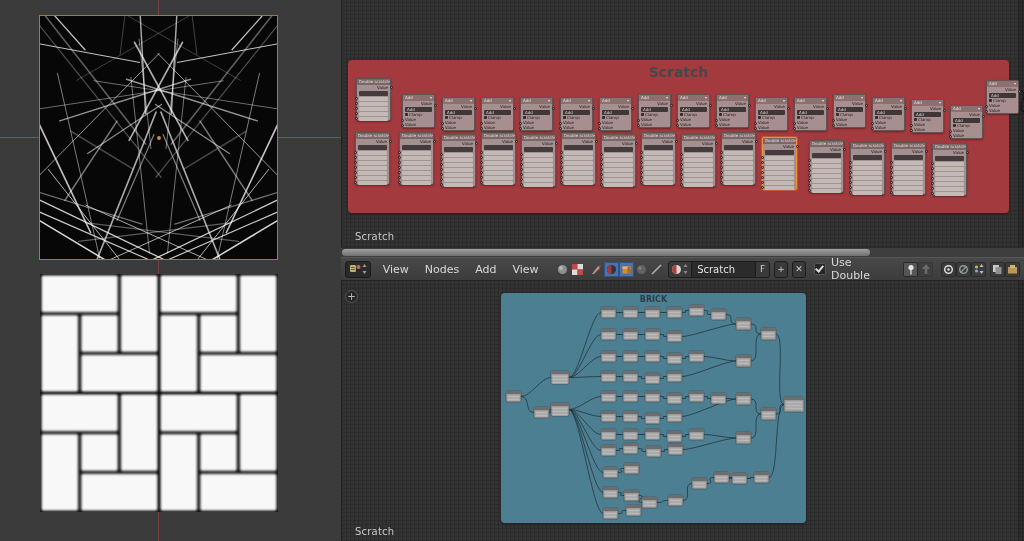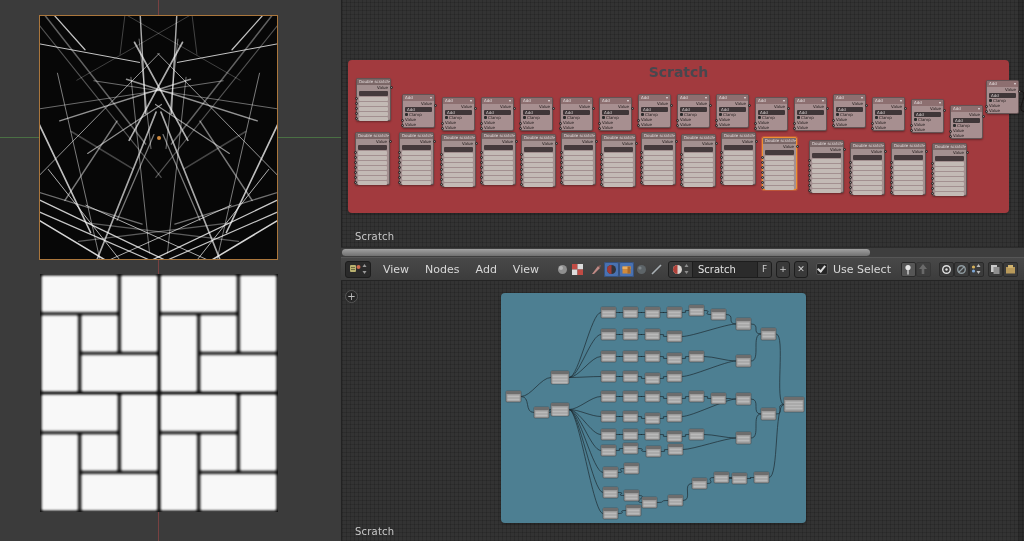--- a/index.html
+++ b/index.html
@@ -803,21 +803,21 @@
     </div>
     <div class="hgap-s"></div>
     <div class="mini-btn">+</div>
     <div class="hgap-s"></div>
     <div class="mini-btn">✕</div>
     <div class="hgap"></div>
 
     <div class="checkbox">
         <div class="mark"></div>
       </div>
-    <span class="hdr-label">Use Select</span>
+    <span class="hdr-label">Use Double</span>
     <div class="hgap-s"></div>
 
     <div class="icon-btn raised">
       <svg width="10" height="11" viewBox="0 0 10 11">
           <circle cx="5" cy="3.5" r="2.6" fill="#e6e6e6"></circle>
           <rect x="4.4" y="5.5" width="1.2" height="5" fill="#e6e6e6"></rect>
         </svg>
     </div>
     <div class="icon-btn dim flat">
       <svg width="10" height="10" viewBox="0 0 10 10">
@@ -856,20 +856,21 @@
       <svg width="11" height="11">
           <rect x="1" y="3" width="9" height="6.5" fill="#b99a5a"></rect>
           <rect x="3" y="1" width="5" height="3" fill="#d0b36e"></rect>
         </svg>
     </div>
   </div>
 
   <div id="bottom-editor" class="editor">
     <div id="tool-plus">+</div>
     <div class="frame" id="brick-frame" style="left: 159px; top: 12px; width: 305px; height: 230px; background: rgb(77, 127, 146);">
+      <div class="frame-title" style="color: rgb(38, 56, 63);">BRICK</div>
       <svg id="brick-net" width="305" height="230">
           <g>
             <path d="M20 103.5 C 30 103.5, 40 84.5, 50 84.5" stroke="#1e2d33" stroke-width="0.8" fill="none" opacity="0.9"></path>
             <path d="M20 103.5 C 30 103.5, 23 119.5, 33 119.5" stroke="#1e2d33" stroke-width="0.8" fill="none" opacity="0.9"></path>
             <path d="M48 119.5 C 58 119.5, 40 116.5, 50 116.5" stroke="#1e2d33" stroke-width="0.8" fill="none" opacity="0.9"></path>
             <path d="M68 84.5 C 78 84.5, 90 19.5, 100 19.5" stroke="#1e2d33" stroke-width="0.8" fill="none" opacity="0.9"></path>
             <path d="M115 19.5 C 125 19.5, 112 19.5, 122 19.5" stroke="#1e2d33" stroke-width="0.8" fill="none" opacity="0.9"></path>
             <path d="M137 19.5 C 147 19.5, 134 19.5, 144 19.5" stroke="#1e2d33" stroke-width="0.8" fill="none" opacity="0.9"></path>
             <path d="M159 19.5 C 169 19.5, 156 19.5, 166 19.5" stroke="#1e2d33" stroke-width="0.8" fill="none" opacity="0.9"></path>
             <path d="M181 19.5 C 191 19.5, 178 17.5, 188 17.5" stroke="#1e2d33" stroke-width="0.8" fill="none" opacity="0.9"></path>

